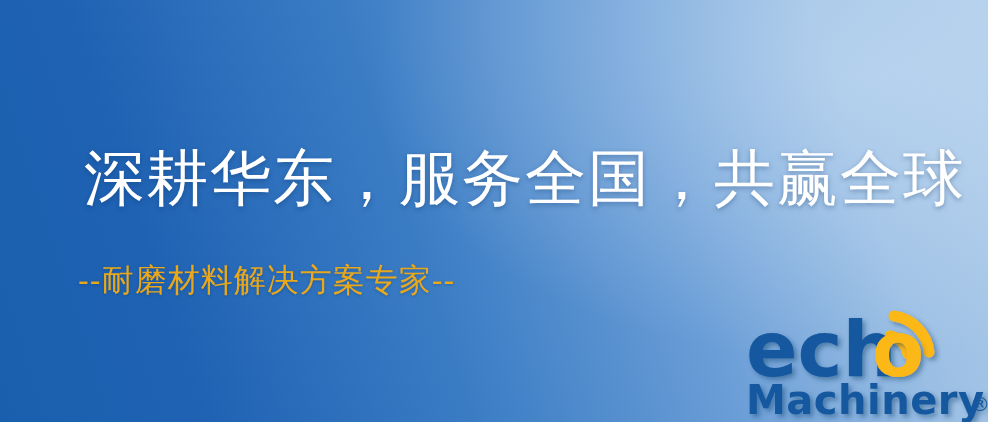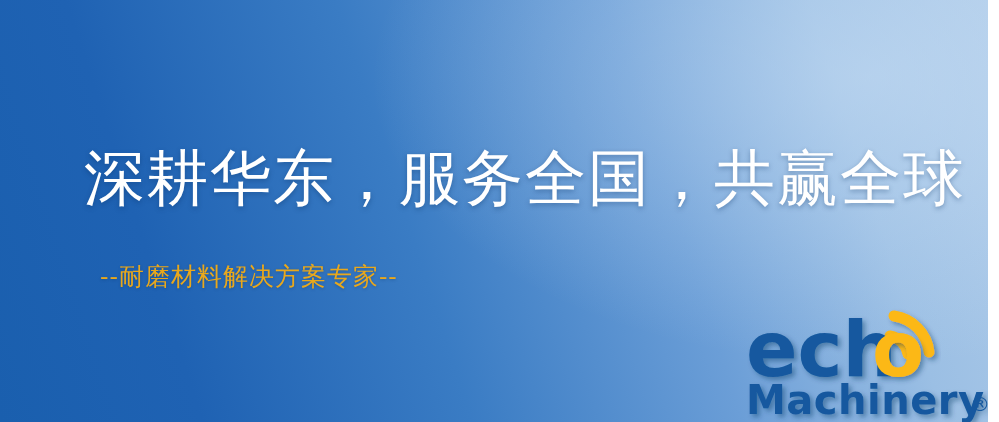--- a/index.html
+++ b/index.html
@@ -41,24 +41,24 @@
     font-size: 61px;
     line-height: 1.0;
     color: #ffffff;
     letter-spacing: 2px;
     white-space: nowrap;
     text-shadow: 0 2px 5px rgba(10,45,95,0.35);
   }
 
   
   #subtitle {
-    left: 100px;
+    left: 78px;
     top: 264px;
     font-family: "DejaVu Serif", "Liberation Serif", serif;
-    font-size: 25px;
+    font-size: 32px;
     line-height: 1.0;
     color: #e9a81c;
     letter-spacing: 1px;
     white-space: nowrap;
     text-shadow: 0 1px 3px rgba(10,45,95,0.30);
     text-align: center;
   }
 
   
   #logo {

